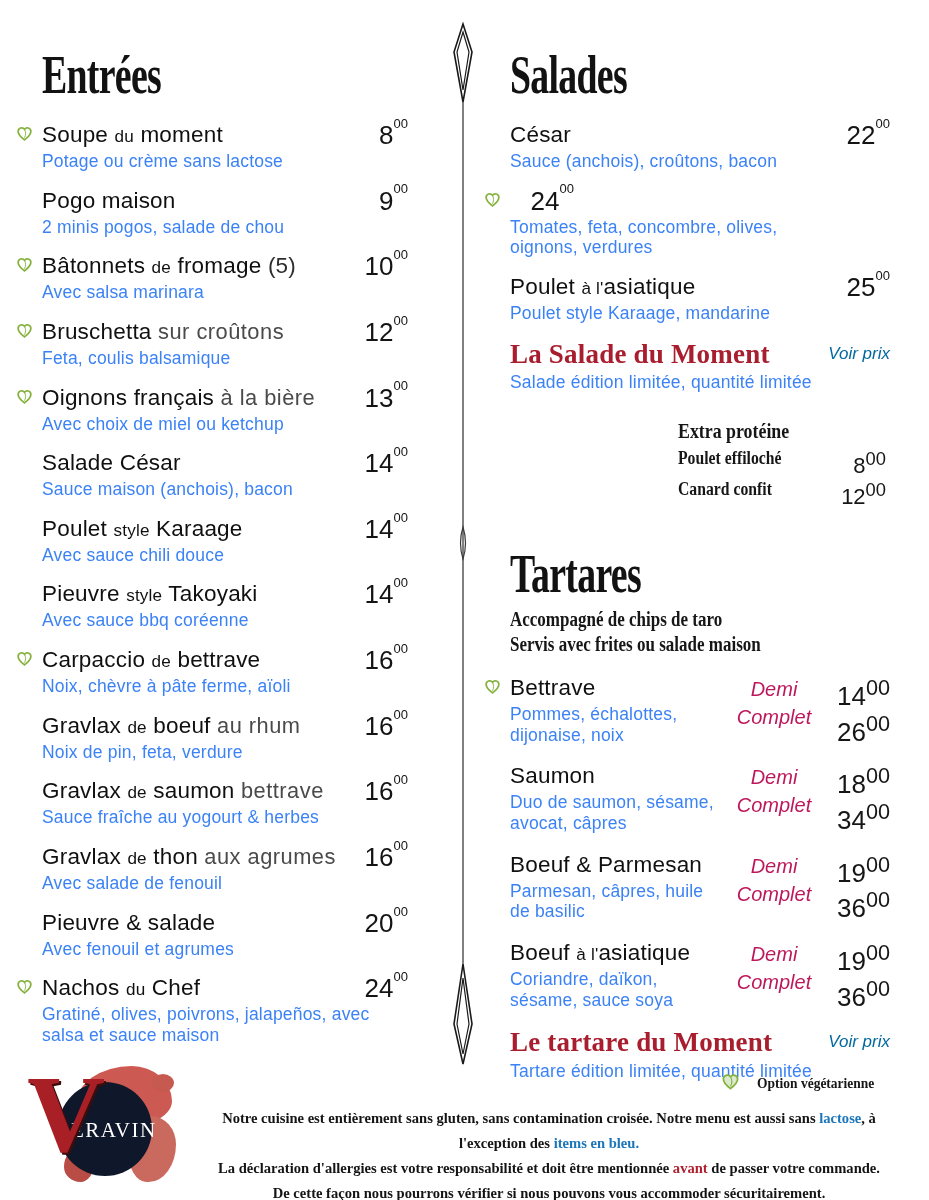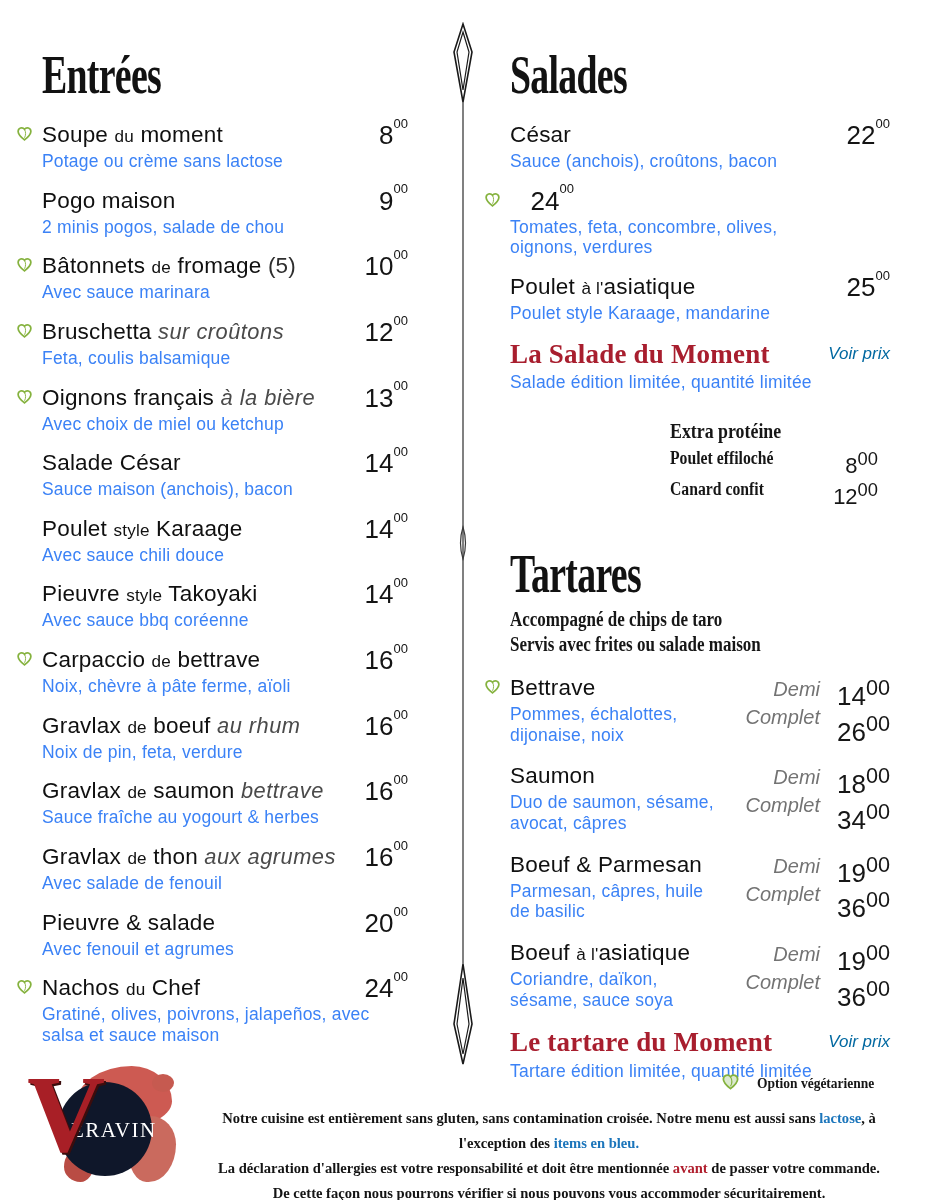--- a/index.html
+++ b/index.html
@@ -19,43 +19,43 @@
 
   
   .col-left  { position:absolute; left:42px;  top:44px; width:366px; }
   .col-right { position:absolute; left:510px; top:44px; width:380px; }
 
   
   .item { position:relative; margin-bottom:16px; }
   .line { display:flex; align-items:flex-start; }
   .nm { flex:1 1 auto; font-size:22.5px; line-height:1.15; letter-spacing:.2px; color:#101010; }
   .nm .sm   { font-size:.76em; }
-  .nm .it   { font-style:italic; color:#4a4a4a; font-size:.97em; letter-spacing:.5px; }
+  .nm .it   { color:#4a4a4a; font-size:.97em; letter-spacing:.5px; }
   .nm .note { font-weight:300; color:#2e2e2e; }
   .price { flex:0 0 auto; min-width:64px; text-align:right; font-size:26px; line-height:1; color:#141414; white-space:nowrap; }
   .price sup, .p2 sup { font-size:.5em; position:relative; top:-.5em; }
   .desc { font-size:17.5px; line-height:1.18; color:#3b82f6; margin-top:3px; letter-spacing:.2px; }
   .veg-ico { position:absolute; left:-26px; top:3px; width:17px; height:17px; }
 
   
   .special .sp-title { font-size:27px; color:#a81e2e; transform:scaleX(.82); transform-origin:left center; white-space:nowrap; line-height:1.1; }
   .voir { font-style:italic; font-size:17px; color:#0369a1; min-width:70px; text-align:right; padding-top:4px; }
 
   
-  .extra { width:208px; margin:26px 12px 34px auto; }
+  .extra { width:208px; margin:26px 4px 34px auto; }
   .extra .xt { font-size:21px; transform:scaleX(.85); transform-origin:left center; white-space:nowrap; margin-bottom:4px; }
   .xrow { display:flex; justify-content:space-between; align-items:flex-start; line-height:1.15; }
   .xrow .xl { font-size:18.5px; transform:scaleX(.85); transform-origin:left center; white-space:nowrap; font-family:"Liberation Serif",serif; font-weight:700; }
   .xrow .xp { font-size:22px; font-family:"Liberation Sans",sans-serif; font-weight:400; white-space:nowrap; }
 
   
   .tar-sub { font-size:20px; line-height:1.25; transform:scaleX(.85); transform-origin:left center; white-space:nowrap; margin:-6px 0 18px 0; }
   .trow { position:relative; display:flex; margin-bottom:17px; }
   .trow .tl { width:218px; }
-  .trow .tm { width:92px; text-align:right; font-style:italic; color:#737373; font-size:20px; line-height:26px; padding-top:1px; }
+  .trow .tm { width:92px; text-align:center; font-style:italic; color:#be185d; font-size:20px; line-height:26px; padding-top:1px; }
   .trow .tp { flex:1; text-align:right; font-size:26px; line-height:26px; }
   .tp div, .tm div { margin-bottom:2px; }
 
   
   .divider { position:absolute; left:447px; top:22px; width:32px; height:1045px; }
 
   
   .footer-note {
     position:absolute; left:175px; right:6px; top:1105px; text-align:center;
     font-family:"Liberation Serif",serif; font-weight:700; font-size:15.5px;
@@ -115,21 +115,21 @@
 
     <div class="item">
       <span class="veg-ico"><svg viewBox="0 0 24 24" width="17" height="17">
             <path d="M12 21C7 17 3 13.5 3 9a5 5 0 0 1 9-3 5 5 0 0 1 9 3c0 4.5-4 8-9 12z" fill="none" stroke="#85b23e" stroke-width="2.4"></path>
             <path d="M12 6c2 3.4 2 8.6 0 12" fill="none" stroke="#85b23e" stroke-width="1.3"></path>
           </svg></span>
       <div class="line">
           <span class="nm"><span>Bâtonnets</span> <span class="sm">de</span> <span>fromage</span> <span class="note">(5)</span></span>
         <span class="price"><span>10</span><sup>00</sup></span>
         </div>
-      <div class="desc">Avec sauce marinara</div>
+      <div class="desc">Avec salsa marinara</div>
     </div>
 
     <div class="item">
       <span class="veg-ico"><svg viewBox="0 0 24 24" width="17" height="17">
             <path d="M12 21C7 17 3 13.5 3 9a5 5 0 0 1 9-3 5 5 0 0 1 9 3c0 4.5-4 8-9 12z" fill="none" stroke="#85b23e" stroke-width="2.4"></path>
             <path d="M12 6c2 3.4 2 8.6 0 12" fill="none" stroke="#85b23e" stroke-width="1.3"></path>
           </svg></span>
       <div class="line">
           <span class="nm"><span>Bruschetta</span> <span class="it">sur croûtons</span></span>
         <span class="price"><span>12</span><sup>00</sup></span>

